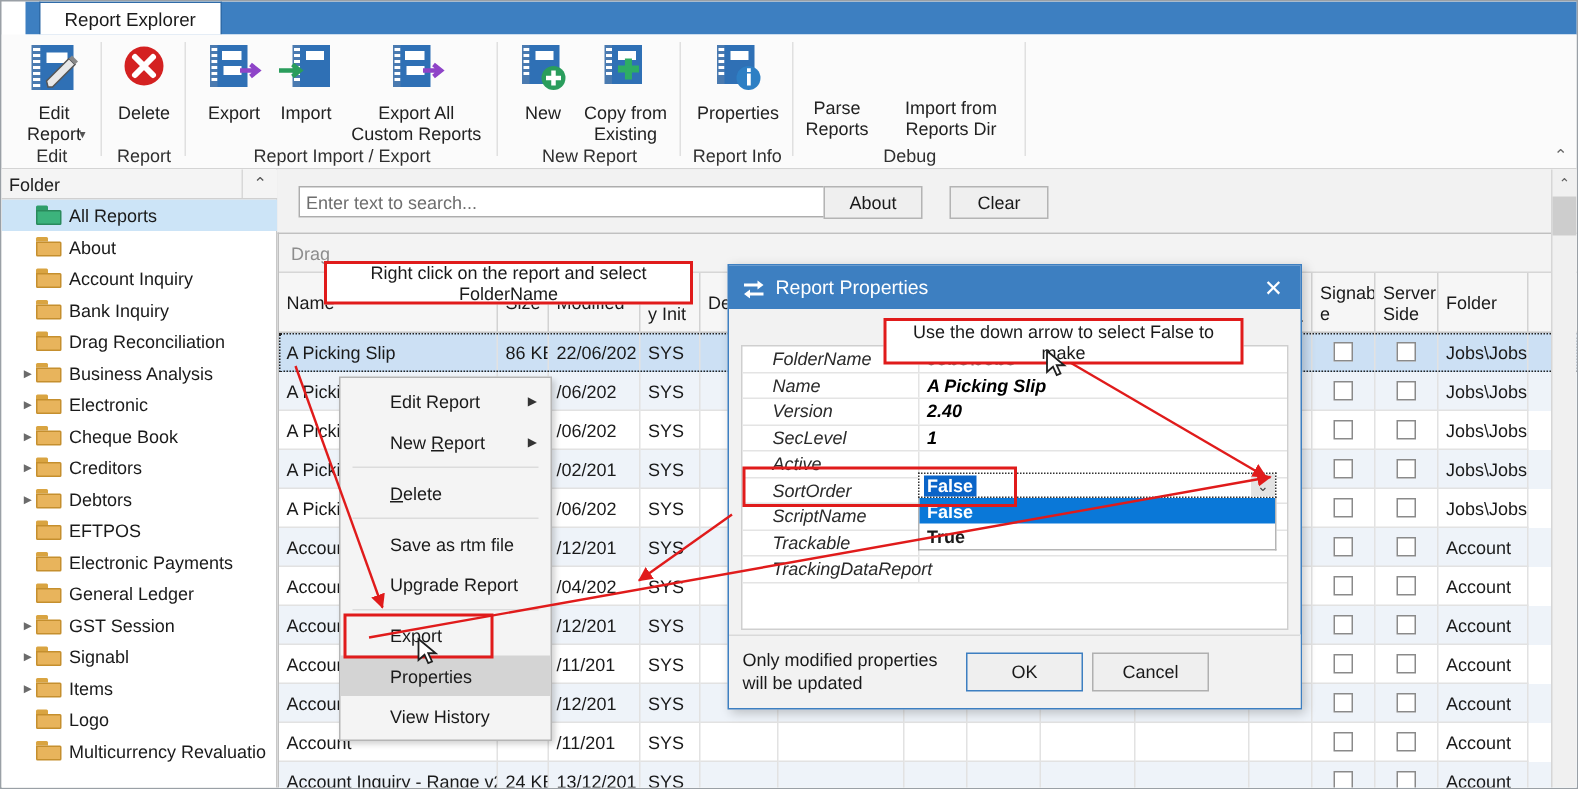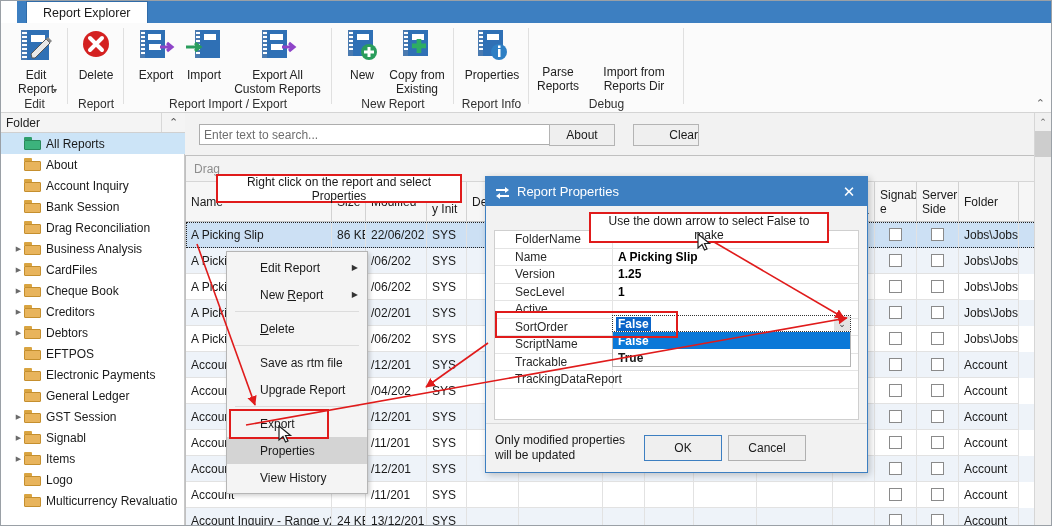--- a/index.html
+++ b/index.html
@@ -115,21 +115,21 @@
     padding: 0 4px; color: #1a1a1a; outline: none;
   }
   #search-input::placeholder { color: #6e6e6e; }
   .sbtn {
     position: absolute; top: 11px; height: 22px; width: 66px;
     background: #efefef; border: 1px solid #b4b4b4;
     font-family: "Liberation Sans", sans-serif; font-size: 12px; color: #1a1a1a;
     display: flex; align-items: center; justify-content: center;
   }
   #btn-find { left: 364px; }
-  #btn-clear { left: 448px; justify-content: flex-end; }
+  #btn-clear { left: 448px; }
 
   
   #grid { position: absolute; left: 0; top: 42px; width: 868px; height: 372px; background: #ffffff; border: 1px solid #c0c0c0; border-right: none;}
   #grid-dragbar {
     position: absolute; left: 0; top: 0; width: 866px; height: 26px;
     background: #f3f3f3; border-bottom: 1px solid #d6d6d6;
     display: flex; align-items: center; padding-left: 8px;
     font-size: 12px; color: #8d8d8d;
   }
   #grid-header {
@@ -209,21 +209,21 @@
   #dlg-title .dicon { margin-right: 7px; display: flex; }
   #dlg-close {
     position: absolute; right: 4px; top: 3px; width: 28px; height: 23px;
     display: flex; align-items: center; justify-content: center;
     color: #ffffff; font-size: 15px;
   }
   #dlg-props {
     position: absolute; left: 8px; top: 53px; width: 365px; height: 190px;
     background: #ffffff; border: 1px solid #cfcfcf; overflow: hidden;
   }
-  .prow { display: flex; height: 17.5px; border-bottom: 1px solid #e4e4e4; }
+  .prow { display: flex; height: 17.5px; border-bottom: 1px solid #e4e4e4; font-style: italic; }
   .pname {
     width: 118px; padding-left: 20px; display: flex; align-items: center;
     font-size: 12px; color: #2a2a2a; border-right: 1px solid #e4e4e4;
   }
   .pval {
     flex: 1; display: flex; align-items: center; padding-left: 5px;
     font-size: 12px; color: #000000; font-weight: bold;
   }
   #dlg-footer {
     position: absolute; left: 0; bottom: 0; width: 381px; height: 49px;
@@ -501,21 +501,21 @@
               <span class="bodyp"></span>
             </span>
             <span class="tlabel">Account Inquiry</span>
           </div>
           <div class="tnode">
             <span class="texpander"></span>
             <span class="folder-ico">
               <span class="tabp"></span>
               <span class="bodyp"></span>
             </span>
-            <span class="tlabel">Bank Session</span>
+            <span class="tlabel">Bank Inquiry</span>
           </div>
           <div class="tnode">
             <span class="texpander"></span>
             <span class="folder-ico">
               <span class="tabp"></span>
               <span class="bodyp"></span>
             </span>
             <span class="tlabel">Drag Reconciliation</span>
           </div>
           <div class="tnode">
@@ -525,21 +525,21 @@
               <span class="bodyp"></span>
             </span>
             <span class="tlabel">Business Analysis</span>
           </div>
           <div class="tnode">
             <span class="texpander">▶</span>
             <span class="folder-ico">
               <span class="tabp"></span>
               <span class="bodyp"></span>
             </span>
-            <span class="tlabel">CardFiles</span>
+            <span class="tlabel">Electronic</span>
           </div>
           <div class="tnode">
             <span class="texpander">▶</span>
             <span class="folder-ico">
               <span class="tabp"></span>
               <span class="bodyp"></span>
             </span>
             <span class="tlabel">Cheque Book</span>
           </div>
           <div class="tnode">
@@ -962,21 +962,21 @@
         <div class="prow">
           <div class="pname">FolderName</div>
           <div class="pval">Jobs\Jobs</div>
         </div>
         <div class="prow">
           <div class="pname">Name</div>
           <div class="pval">A Picking Slip</div>
         </div>
         <div class="prow">
           <div class="pname">Version</div>
-          <div class="pval">1.25</div>
+          <div class="pval">2.40</div>
         </div>
         <div class="prow">
           <div class="pname">SecLevel</div>
           <div class="pval">1</div>
         </div>
         <div class="prow">
           <div class="pname">Active</div>
           <div class="pval"></div>
         </div>
         <div class="prow">
@@ -1011,21 +1011,21 @@
       <div class="dbtn" id="btn-ok">
         <span>OK</span>
       </div>
       <div class="dbtn" id="btn-cancel">
         <span>Cancel</span>
       </div>
     </div>
   </div>
 
   <div class="callout" id="callout-1">
-    <span>Right click on the report and select Properties</span>
+    <span>Right click on the report and select FolderName</span>
   </div>
   <div class="callout" id="callout-2">
     <span>Use the down arrow to select False to make</span>
   </div>
   <div class="redbox" id="redbox-props"></div>
   <div class="redbox" id="redbox-active"></div>
 
   <svg id="arrows">
     <defs>
       <marker id="ah" markerWidth="7" markerHeight="7" refX="5.5" refY="3" orient="auto">

